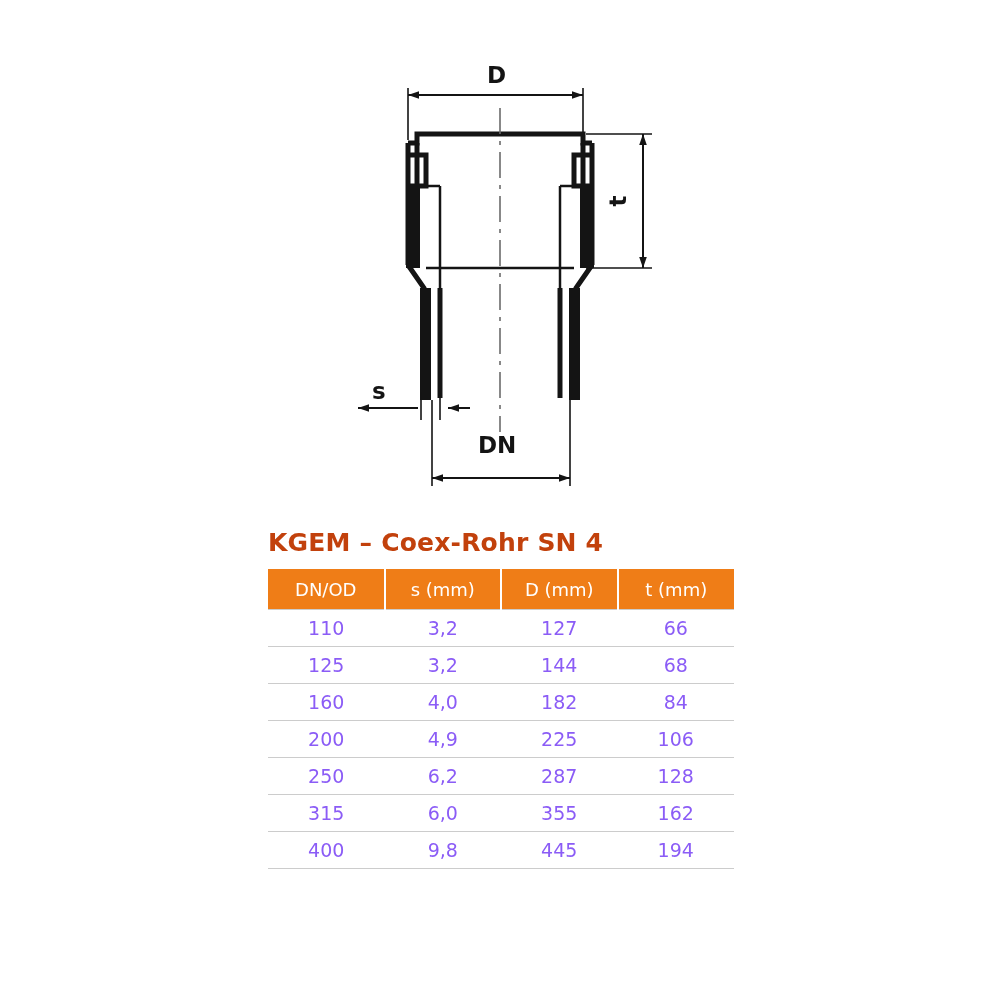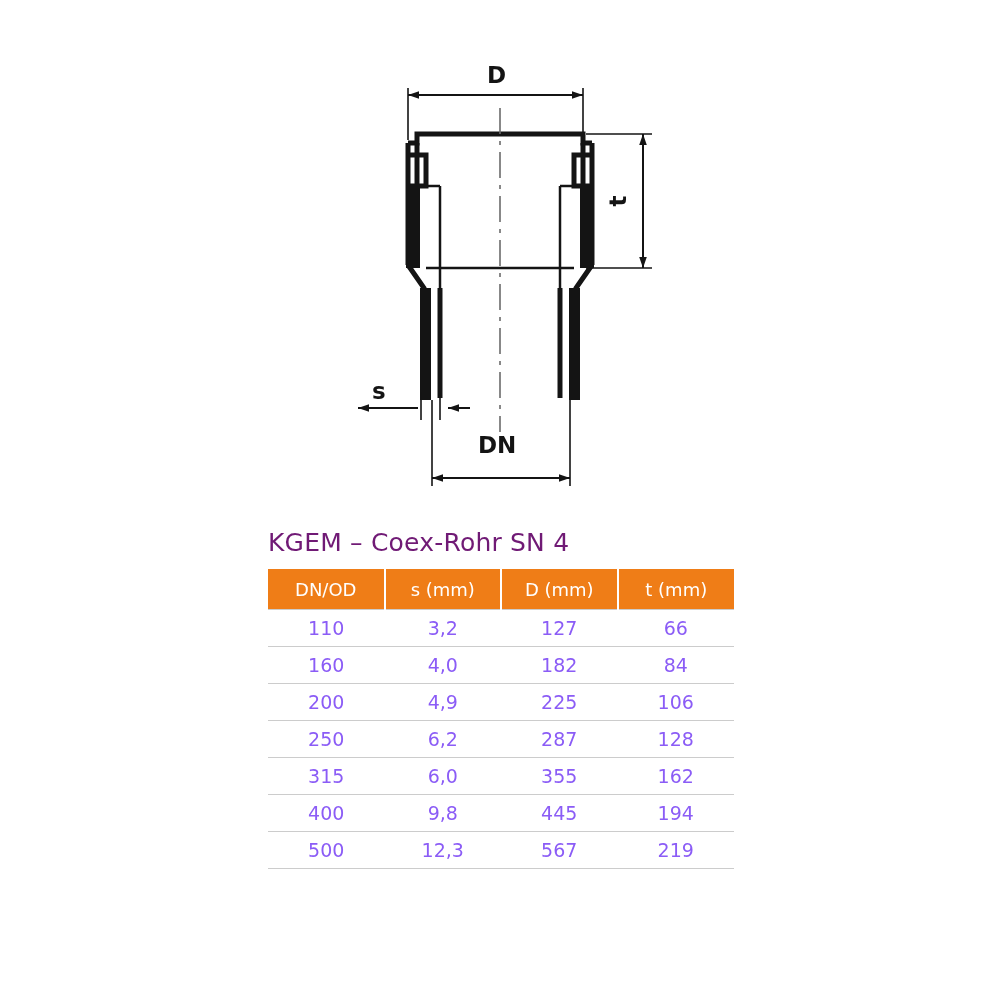--- a/index.html
+++ b/index.html
@@ -42,22 +42,22 @@
   
   #table-block {
     position: absolute;
     left: 268px;
     top: 528px;
     width: 466px;
   }
 
   #table-title {
     font-size: 25px;
-    color: #701a75;
-    font-weight: 400;
+    color: #c2410c;
+    font-weight: 700;
     letter-spacing: 0.2px;
     margin-bottom: 12px;
     white-space: nowrap;
   }
 
   table.spec {
     border-collapse: collapse;
     width: 466px;
     table-layout: fixed;
   }
@@ -187,20 +187,26 @@
         </tr>
       </thead>
       <tbody>
         <tr>
           <td>110</td>
           <td>3,2</td>
           <td>127</td>
           <td>66</td>
         </tr>
         <tr>
+          <td>125</td>
+          <td>3,2</td>
+          <td>144</td>
+          <td>68</td>
+        </tr>
+        <tr>
           <td>160</td>
           <td>4,0</td>
           <td>182</td>
           <td>84</td>
         </tr>
         <tr>
           <td>200</td>
           <td>4,9</td>
           <td>225</td>
           <td>106</td>
@@ -216,23 +222,17 @@
           <td>6,0</td>
           <td>355</td>
           <td>162</td>
         </tr>
         <tr>
           <td>400</td>
           <td>9,8</td>
           <td>445</td>
           <td>194</td>
         </tr>
-        <tr>
-          <td>500</td>
-          <td>12,3</td>
-          <td>567</td>
-          <td>219</td>
-        </tr>
       </tbody>
     </table>
   </div>
 
 </div>
 
 </body></html>

